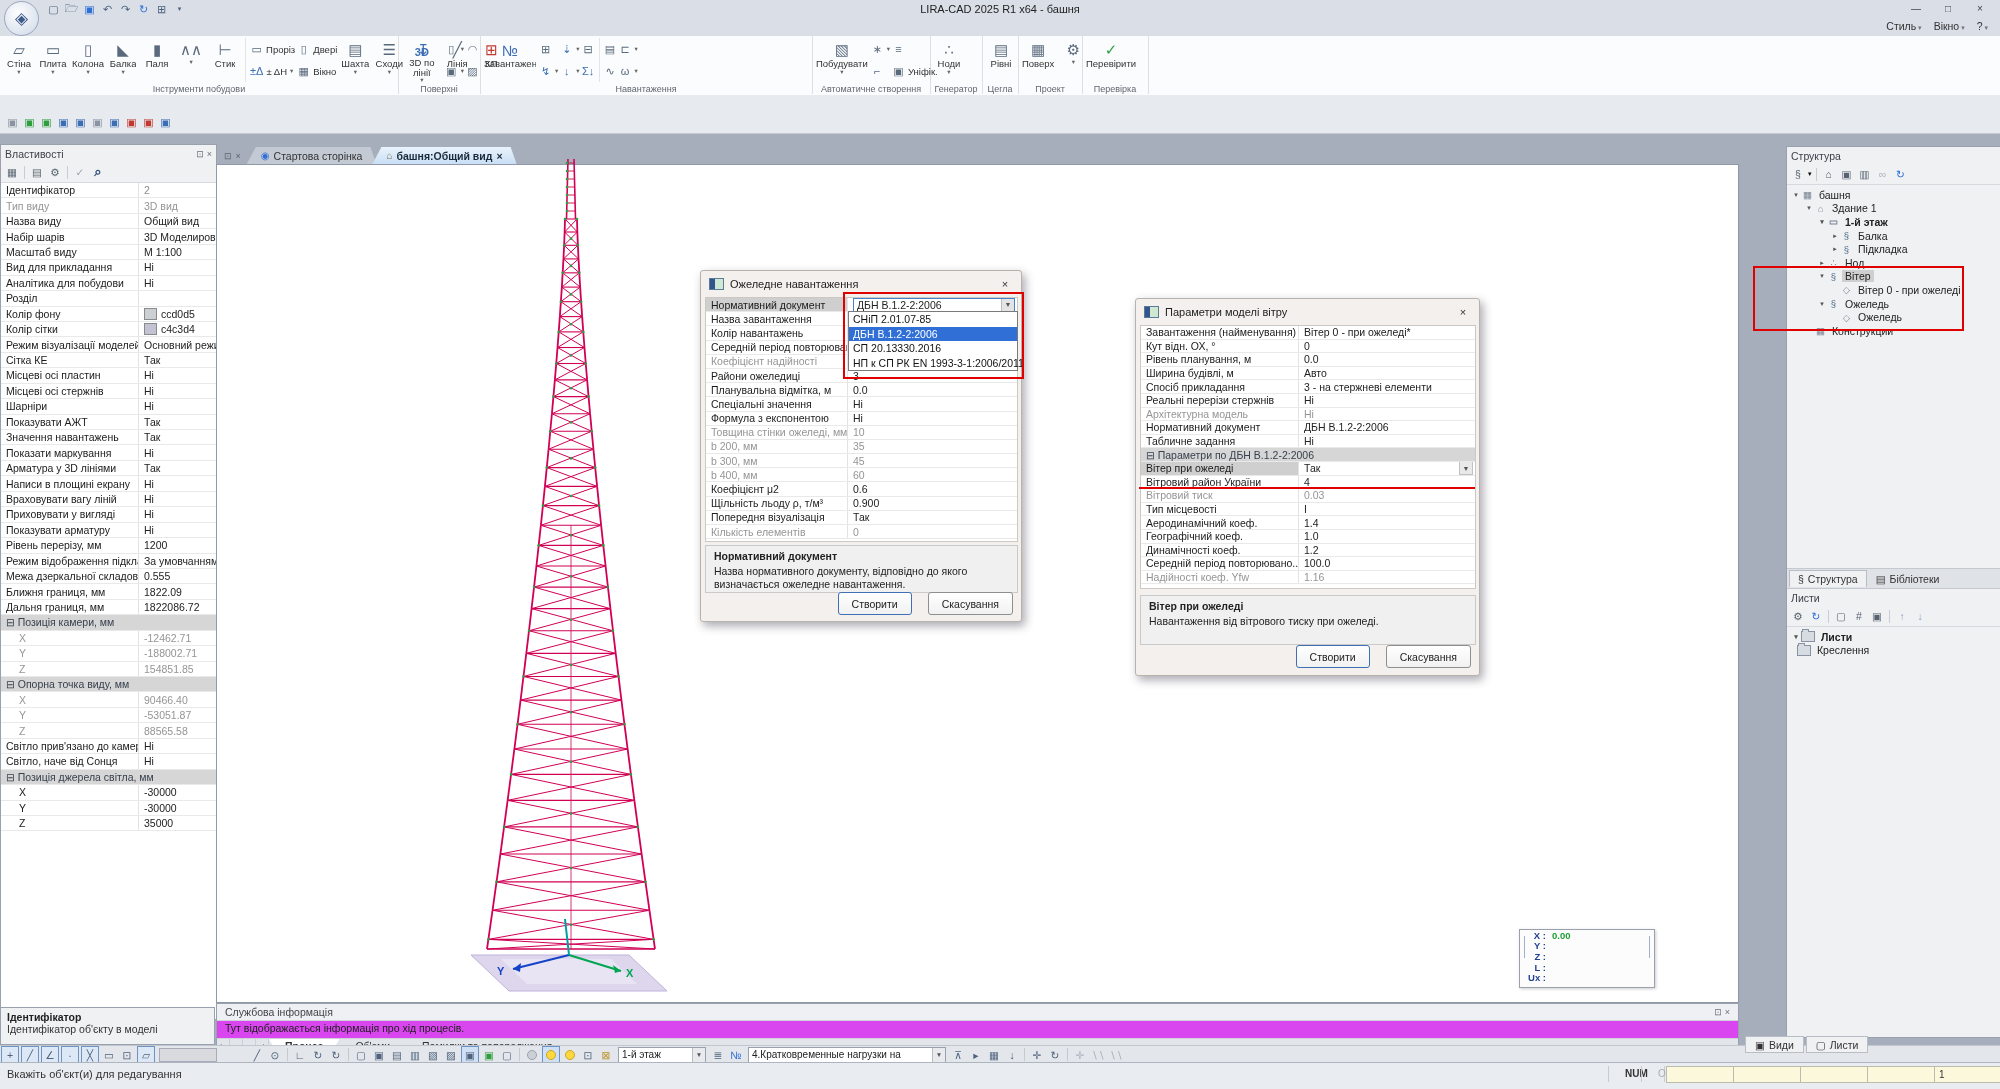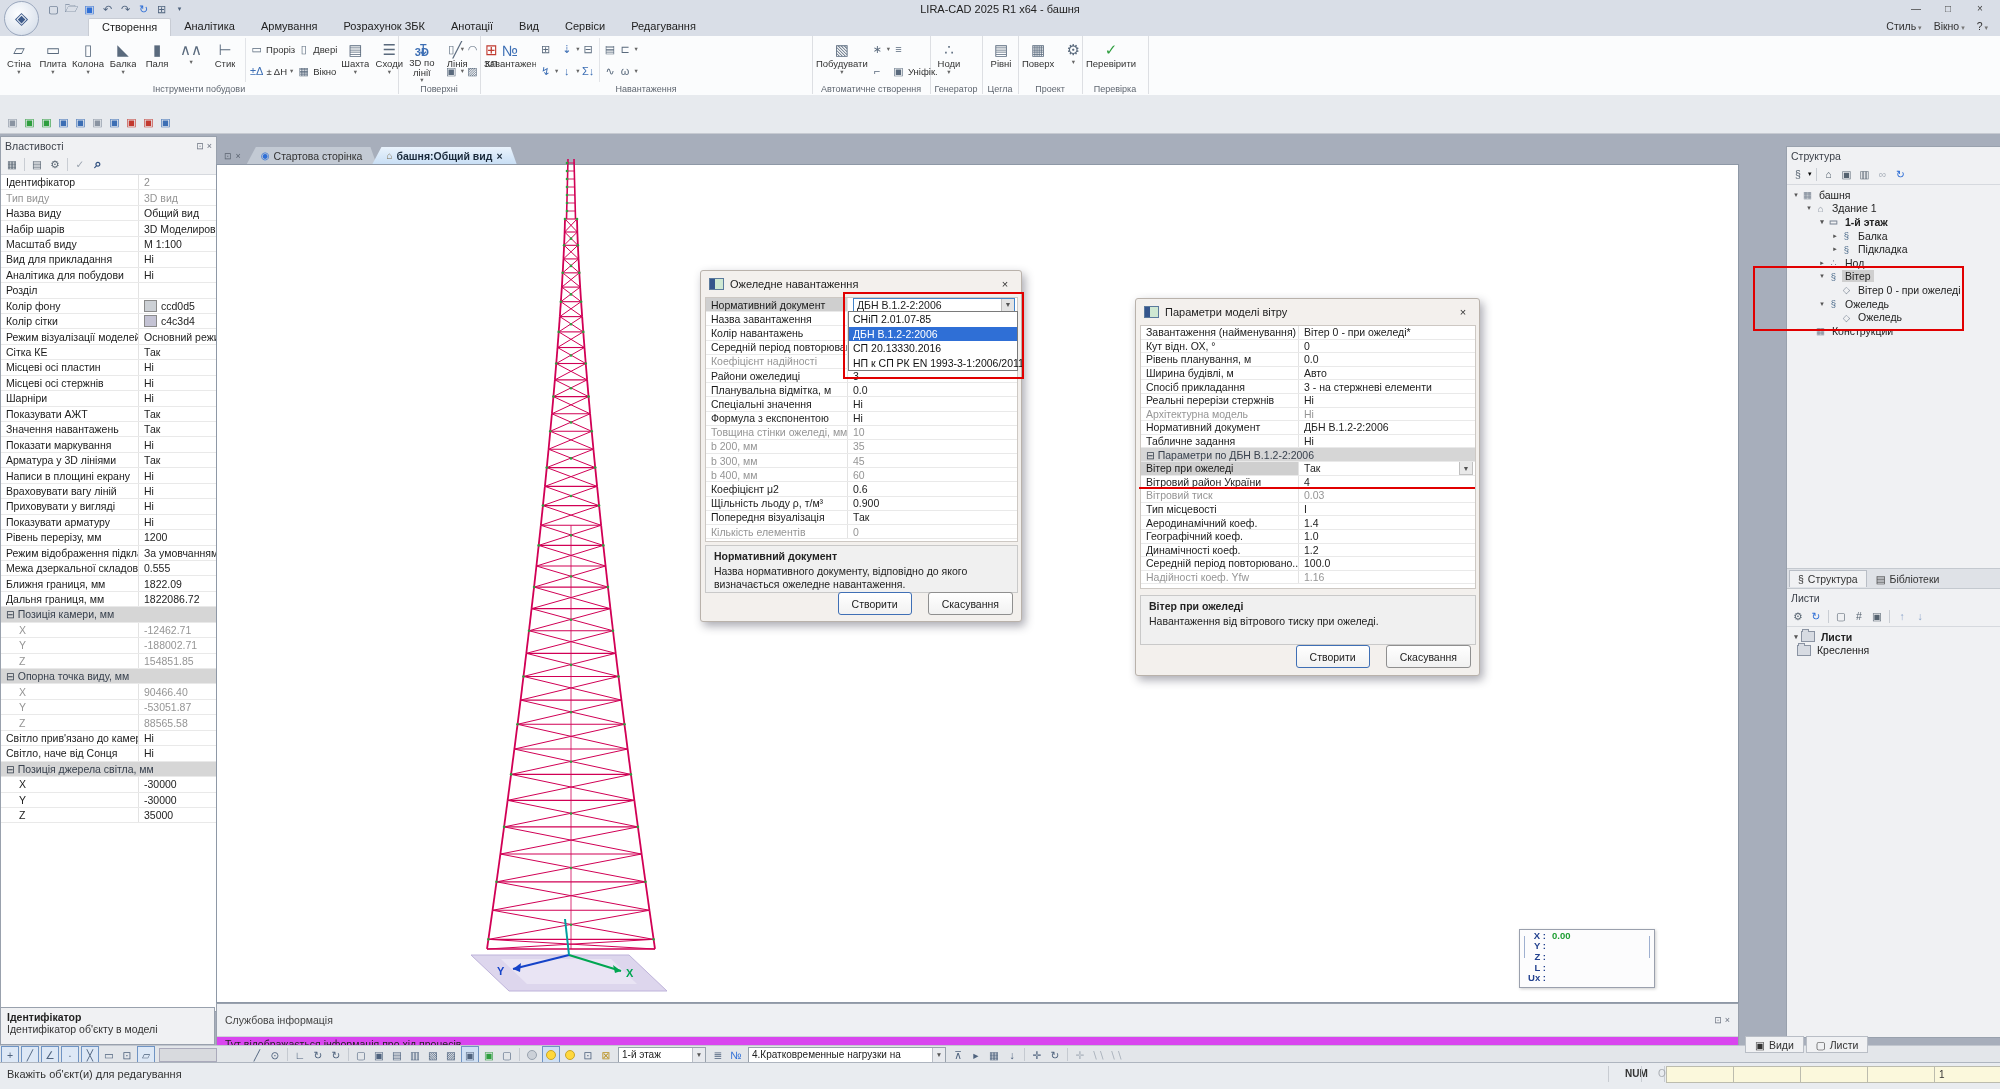--- a/index.html
+++ b/index.html
@@ -89,21 +89,21 @@
   .vtab.active{background:linear-gradient(#eaf3fc,#c9dff5);font-weight:bold;color:#1a2a3a;}
   #viewport{position:absolute;left:216px;top:164px;width:1523px;height:839px;background:#ffffff;border:1px solid #8e98a6;box-sizing:border-box;}
   
   #coordbox{position:absolute;left:1302px;top:764px;width:134px;height:57px;background:#fcfcfd;border:1px solid #9aa0ad;box-shadow:1px 1px 3px rgba(0,0,0,.2);font-size:9.5px;font-weight:bold;}
   #coordbox .crow{display:flex;height:10.6px;align-items:center;}
   #coordbox .cl{width:26px;text-align:right;color:#22418f;}
   #coordbox .cv{color:#1e9e32;padding-left:6px;}
   #coordbox .tick{position:absolute;width:1px;height:22px;background:#9fb0d0;top:6px;}
   
   #infopanel{position:absolute;left:216px;top:1003px;width:1523px;height:50px;background:#eef0f3;border:1px solid #99a1ad;box-sizing:border-box;}
-  #infohead{height:32px;display:flex;align-items:center;justify-content:space-between;padding:0 8px;font-size:10.5px;color:#444;}
+  #infohead{height:16px;display:flex;align-items:center;justify-content:space-between;padding:0 8px;font-size:10.5px;color:#444;}
   #infomsg{height:15px;background:#d946ef;border-top:1px solid #cfd3d9;border-bottom:1px solid #cfd3d9;font-size:10.5px;color:#222;padding:1px 8px;}
   #infotabs{height:16px;display:flex;align-items:stretch;background:#e2e5e9;}
   .navb{width:12px;display:flex;align-items:center;justify-content:center;font-size:7px;color:#5a6470;border-right:1px solid #cdd1d7;}
   .btab{position:relative;padding:1px 16px;font-size:10.5px;color:#333;clip-path:polygon(0 0,100% 0,calc(100% - 9px) 100%,9px 100%);background:#e2e5e9;}
   .btab.active{background:#ffffff;font-weight:bold;}
   
   .treewrap{background:#f0f1f3;overflow:hidden;}
   .titem{display:flex;align-items:center;height:13.6px;font-size:10.5px;color:#222;white-space:nowrap;}
   .titem .exp{width:10px;text-align:center;font-size:7px;color:#555;}
   .titem .tico{min-width:13px;text-align:center;font-size:9.5px;color:#7b8694;margin-right:2px;}
@@ -148,30 +148,20 @@
     <div class="qic">▢</div>
     <div class="qic">🗁</div>
     <div class="qic" style="color: rgb(47, 111, 214);">▣</div>
     <div class="qic">↶</div>
     <div class="qic">↷</div>
     <div class="qic" style="color: rgb(47, 111, 214);">↻</div>
     <div class="qic">⊞</div>
     <div class="qic" style="font-size: 7px;">▾</div>
   </div>
 <div id="tabrow">
-  <div id="ribtabs">
-      <div class="rtab active">Створення</div>
-      <div class="rtab">Аналітика</div>
-      <div class="rtab">Армування</div>
-      <div class="rtab">Розрахунок ЗБК</div>
-      <div class="rtab">Анотації</div>
-      <div class="rtab">Вид</div>
-      <div class="rtab">Сервіси</div>
-      <div class="rtab">Редагування</div>
-    </div>
   <div id="menuright">
       <div class="mri"><span>Стиль</span><span class="dn"> ▾</span></div>
       <div class="mri"><span>Вікно</span><span class="dn"> ▾</span></div>
       <div class="mri"><span>?</span><span class="dn"> ▾</span></div>
     </div>
 </div>
 <div id="ribbon">
     <div class="rgroup" style="left: 0px; width: 398px;">
       <div class="rgitems">
         <div class="bigbtn">
@@ -416,21 +406,21 @@
       <div class="cubeic" style="color: rgb(60, 110, 180);">▣</div>
       <div class="cubeic" style="color: rgb(60, 110, 180);">▣</div>
       <div class="cubeic" style="color: rgb(138, 148, 162);">▣</div>
       <div class="cubeic" style="color: rgb(60, 110, 180);">▣</div>
       <div class="cubeic" style="color: rgb(194, 57, 47);">▣</div>
       <div class="cubeic" style="color: rgb(194, 57, 47);">▣</div>
       <div class="cubeic" style="color: rgb(60, 110, 180);">▣</div>
     </div>
 </div>
 
-<div id="leftpanel" class="sidepanel" style="left:0;top:136px;width:215px;height:874px;">
+<div id="leftpanel" class="sidepanel" style="left:0;top:144px;width:215px;height:874px;">
   <div class="phead">
     <span>Властивості</span>
     <span class="phbtns">
         <span>⊡</span>
         <span>×</span>
       </span>
   </div>
   <div class="ptools" id="proptools">
       <div class="tic">▦</div>
       <div class="tsep"></div>

